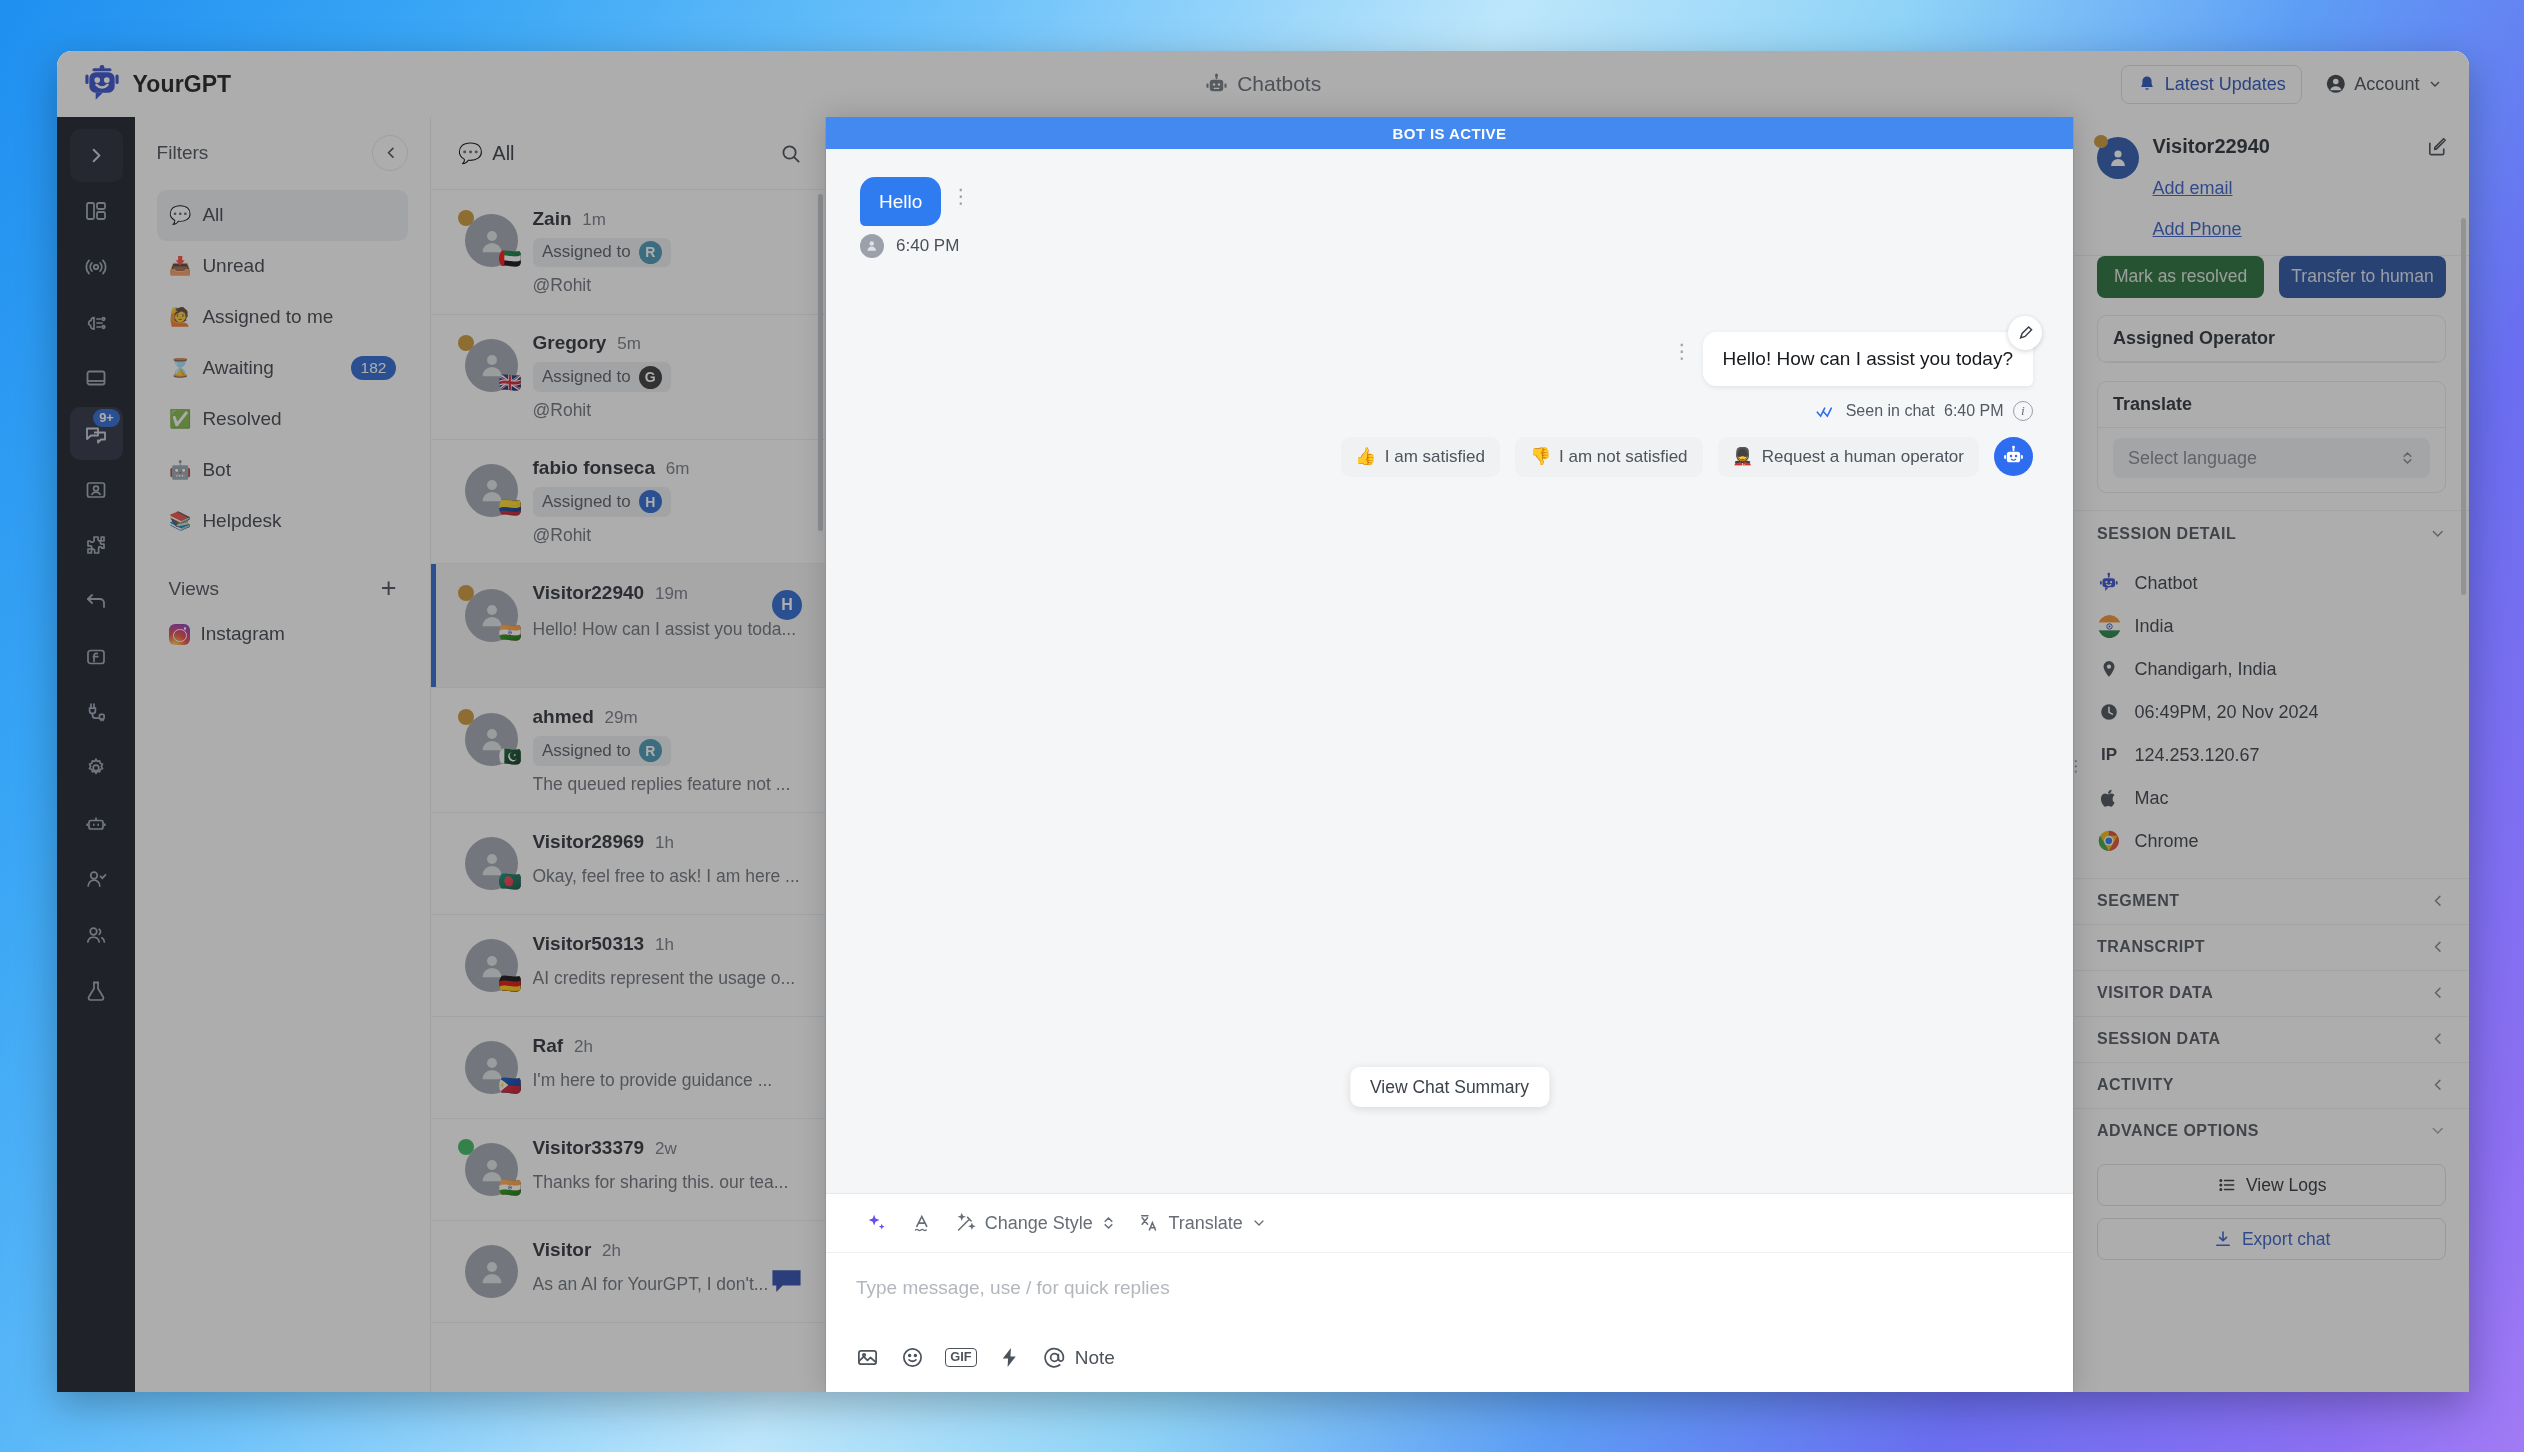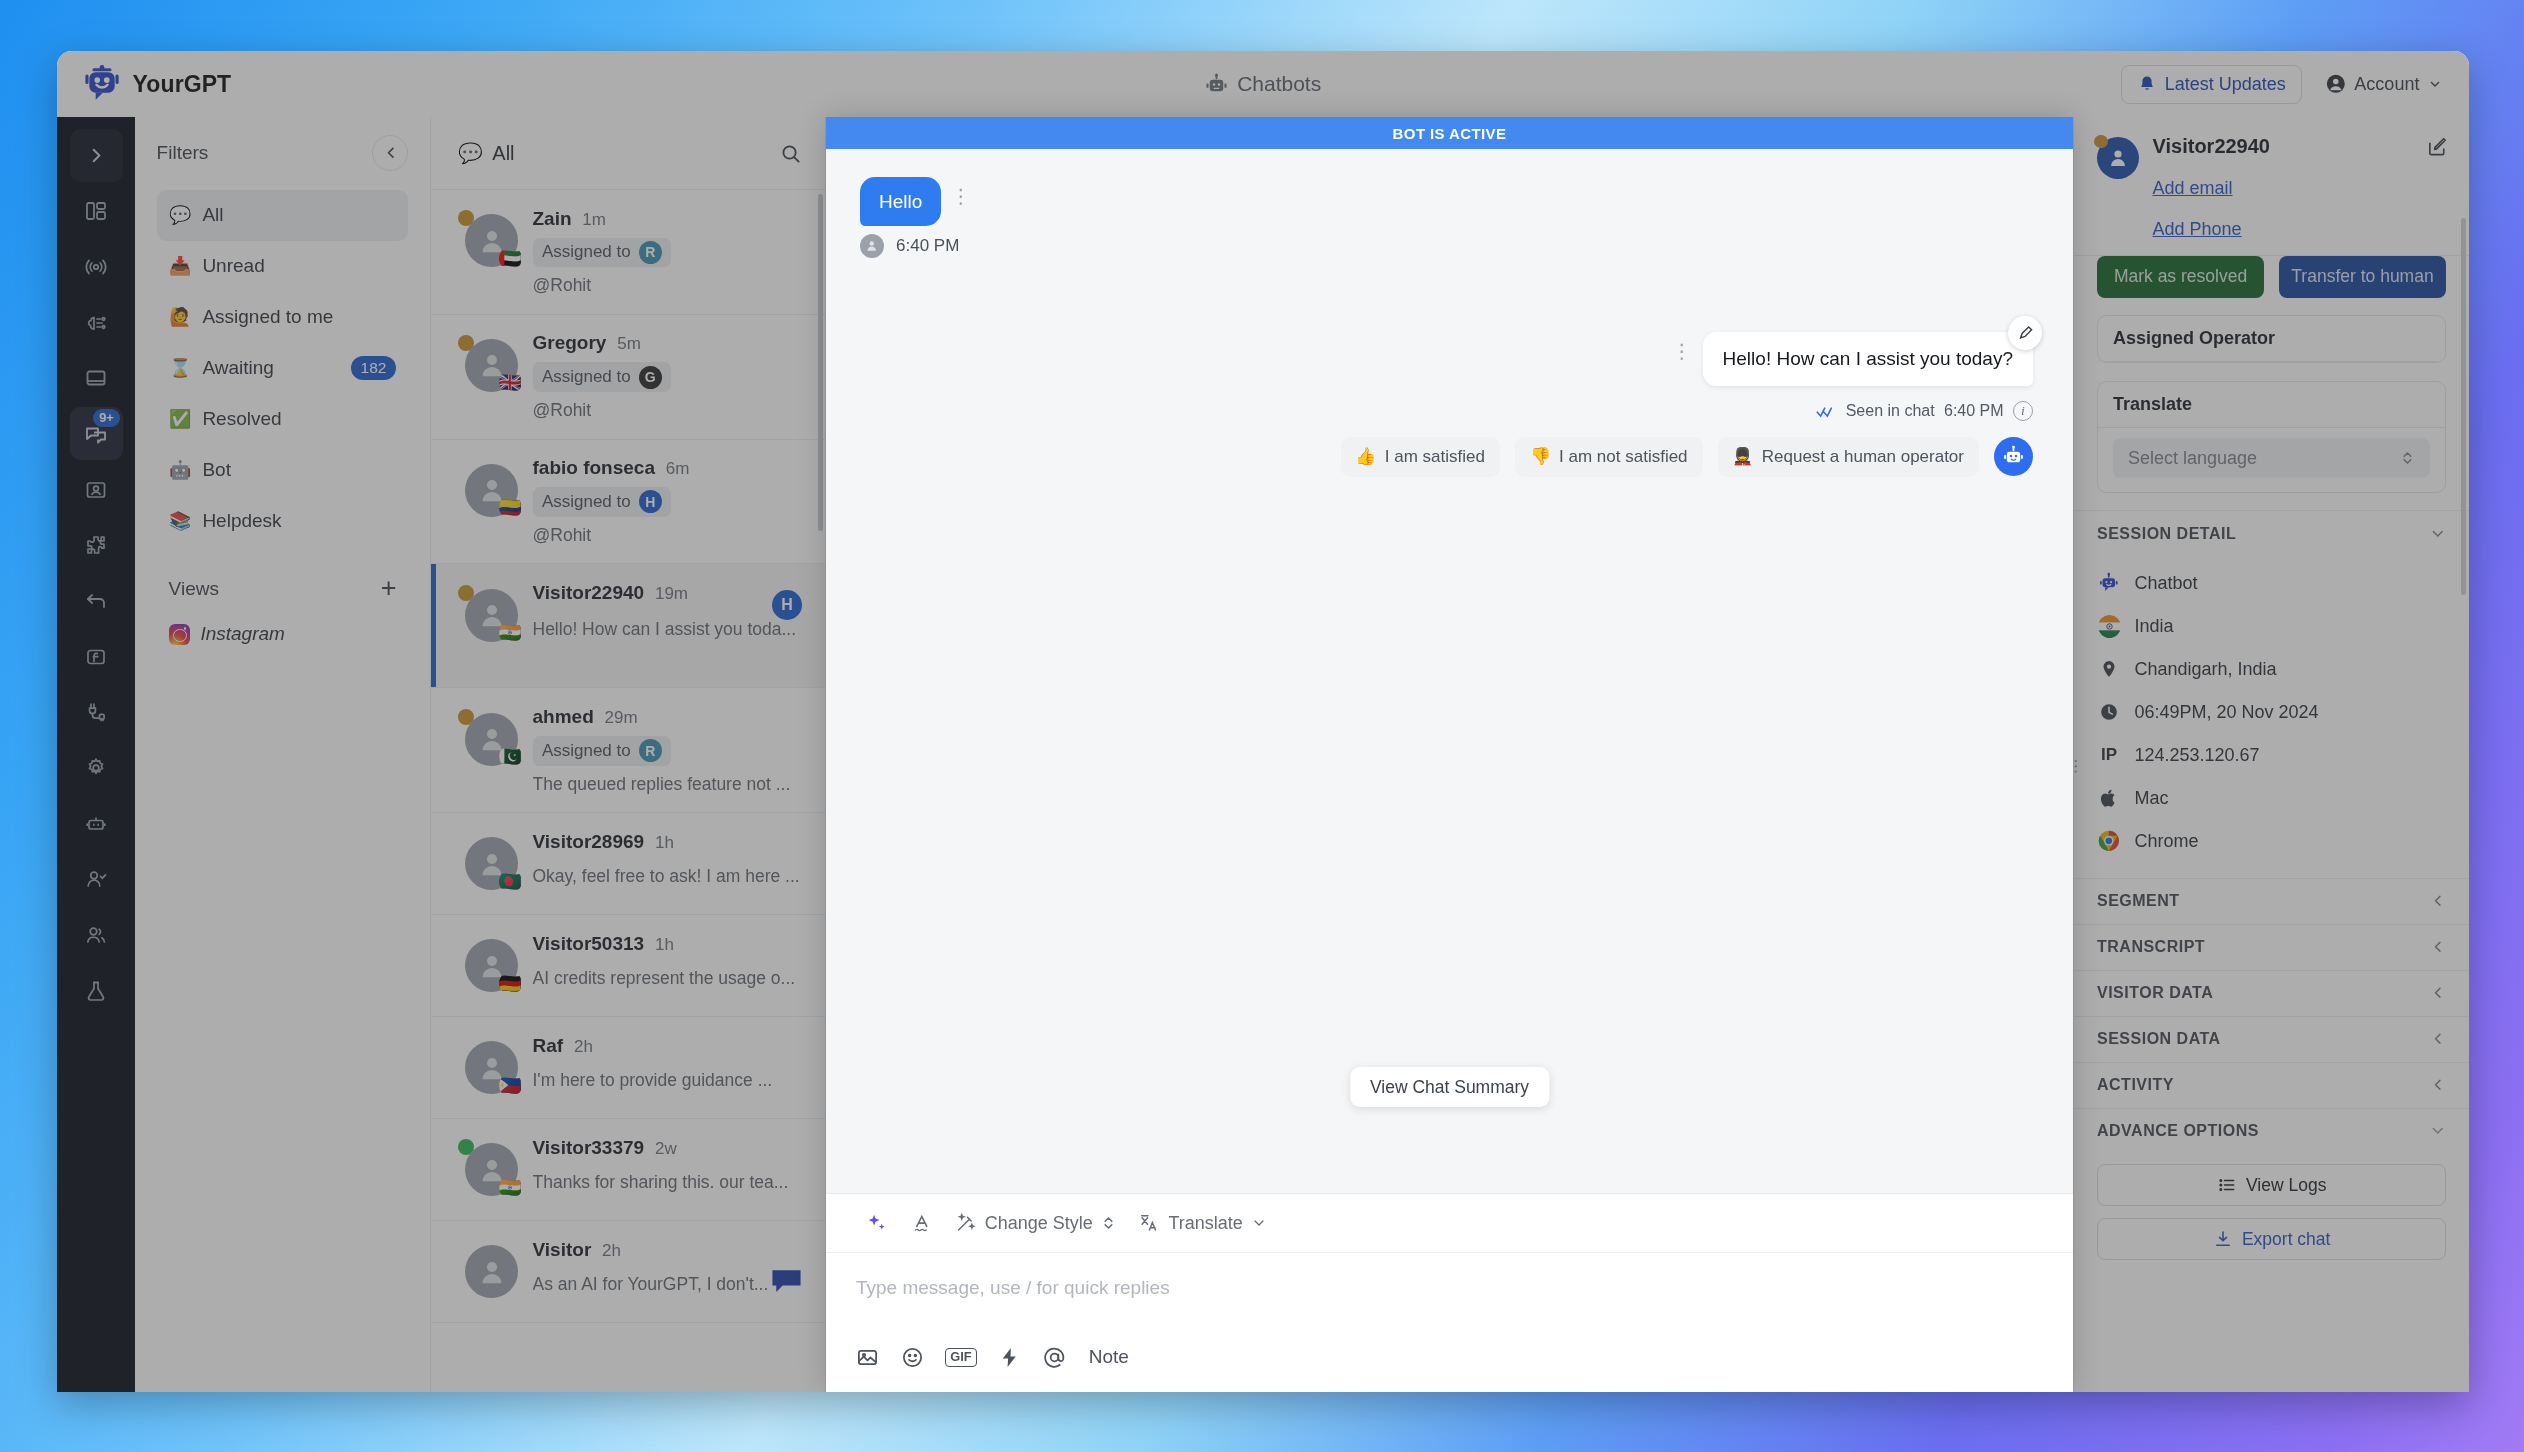--- a/index.html
+++ b/index.html
@@ -107,21 +107,21 @@
   }
   .views-head {
     display:flex; align-items:center; justify-content: space-between;
     margin-top: 31px; margin-bottom: 9.4px; padding: 0 12px;
   }
   .views-title { font-size: 19px; color: #41464f; }
   .views-plus { font-size: 27px; color: #41464f; line-height: .7; cursor: pointer;}
   .view-item {
     display:flex; align-items:center; gap: 10.8px;
     height: 51px; border-radius: 9.4px; padding: 0 12px;
-    font-size: 19px; color: #33383f; cursor: pointer; font-style: italic;
+    font-size: 19px; color: #33383f; cursor: pointer;
   }
   .ig-icon {
     width: 21px; height: 21px; border-radius: 6px;
     background: radial-gradient(circle at 28% 104%, #fdd86f 0%, #f79033 22%, #e6413d 45%, #c8307f 64%, #7b34b0 88%);
     position: relative; flex: 0 0 21px;
   }
   .ig-icon:before{ content:""; position:absolute; left:4.7px; top:4.7px; width:11.5px; height:11.5px; border:1.7px solid #fff; border-radius:50%; }
   .ig-icon:after{ content:""; position:absolute; right:3.4px; top:3.4px; width:2.7px; height:2.7px; background:#fff; border-radius:50%; }
 
   
@@ -252,21 +252,21 @@
   .composer { background: #fff; border-top: 0.7px solid #e7e9ec; flex: 0 0 auto; }
   .composer-tools {
     height: 59px; display: flex; align-items: center; gap: 23px;
     padding: 0 40px; border-bottom: 0.7px solid #edeff2;
   }
   .ct-item { display:flex; align-items:center; gap: 8px; font-size: 18px; color: #676d76; cursor: pointer;}
   .composer-input {
     padding: 24px 30px 0 30px; font-size: 19px; color: #b2b7be; min-height: 81px;
   }
   .composer-bottom { display:flex; align-items:center; gap: 21.6px; padding: 12px 30px 23px 30px; }
-  .cb-icon { color: #4d535b; cursor: pointer; display:flex; gap:23px; font-size:19px;}
+  .cb-icon { color: #4d535b; cursor: pointer; display:flex; align-items:center; gap:9px; font-size:19px;}
   .gif-box {
     border: 1.7px solid #4d535b; border-radius: 4px; font-size: 12.8px; font-weight: 700;
     color: #4d535b; padding: 2px 4px; line-height: 1;
   }
 
   
   .rightbar {
     width: 396px; flex: 0 0 396px; background: #fff;
     border-left: 0.7px solid #e8eaee; position: relative;
     display: flex; flex-direction: column; overflow: hidden;

